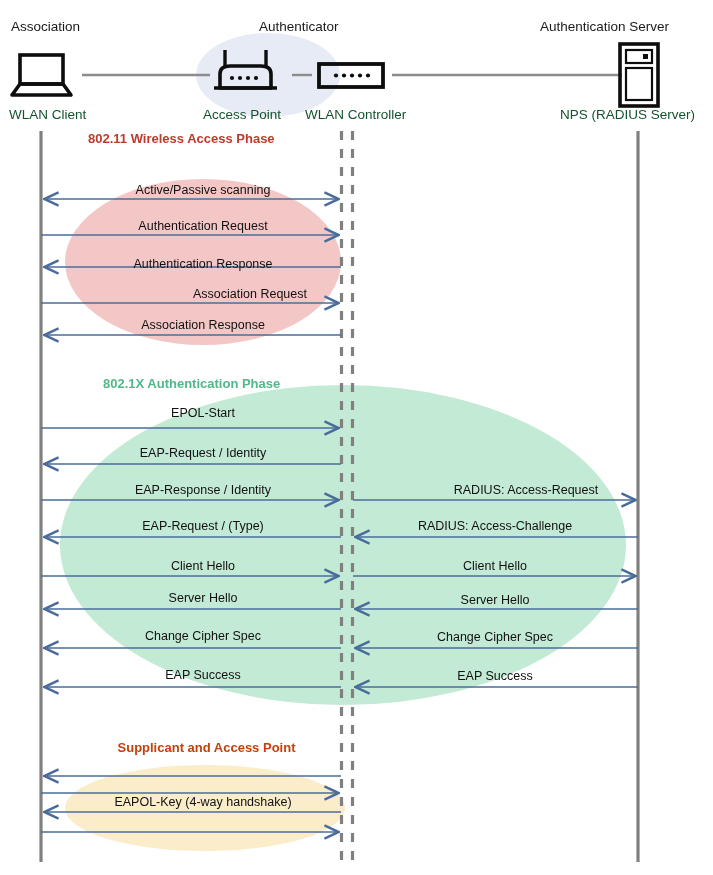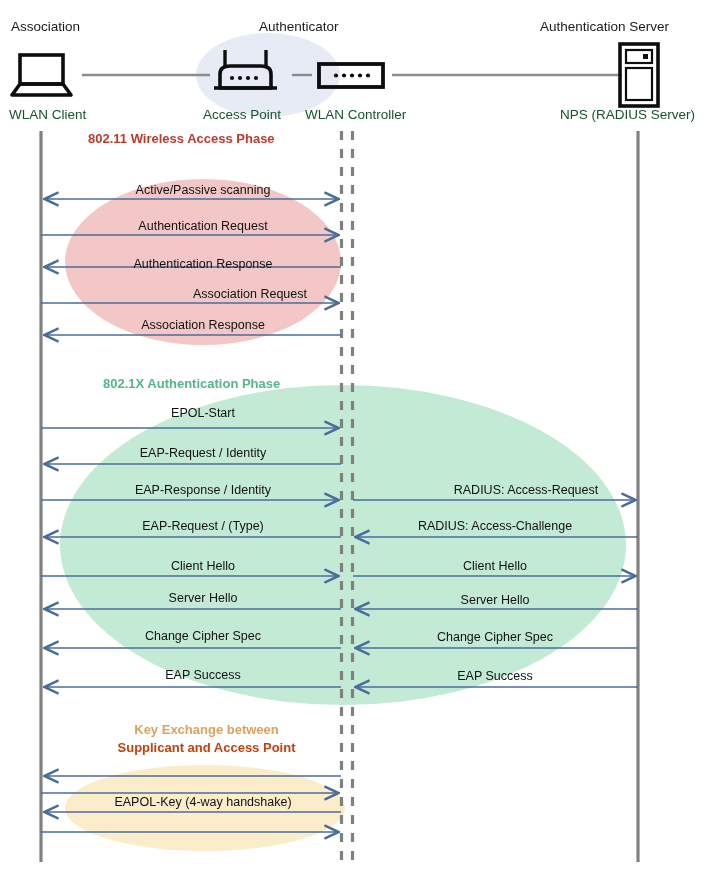--- a/index.html
+++ b/index.html
@@ -153,21 +153,20 @@
   <div class="hdr-title" style="left:259px; top:19px;">Authenticator</div>
   <div class="hdr-title" style="left:540px; top:19px;">Authentication Server</div>
 
   <div class="node-label" style="left:9px; top:107px;">WLAN Client</div>
   <div class="node-label" style="left:203px; top:107px;">Access Point</div>
   <div class="node-label" style="left:305px; top:107px;">WLAN Controller</div>
   <div class="node-label" style="left:560px; top:107px;">NPS (RADIUS Server)</div>
 
   <div class="phase-label" style="left:88px; top:130px; color:#c0392b;">802.11 Wireless Access Phase</div>
   <div class="phase-label" style="left:103px; top:375px; color:#52b788;">802.1X Authentication Phase</div>
-  <div class="phase-label" style="left:99px; top:721px; color:#dda15e; width:215px;">Key Exchange between</div>
   <div class="phase-label" style="left:99px; top:739px; color:#c2410c; width:215px;">Supplicant and Access Point</div>
 
   <div class="msg-label" style="left:203px; top:183px;">Active/Passive scanning</div>
   <div class="msg-label" style="left:203px; top:219px;">Authentication Request</div>
   <div class="msg-label" style="left:203px; top:257px;">Authentication Response</div>
   <div class="msg-label" style="left:203px; top:287px;margin-left:47px;">Association Request</div>
   <div class="msg-label" style="left:203px; top:318px;">Association Response</div>
 
   <div class="msg-label" style="left:203px; top:406px;">EPOL-Start</div>
   <div class="msg-label" style="left:203px; top:446px;">EAP-Request / Identity</div>

